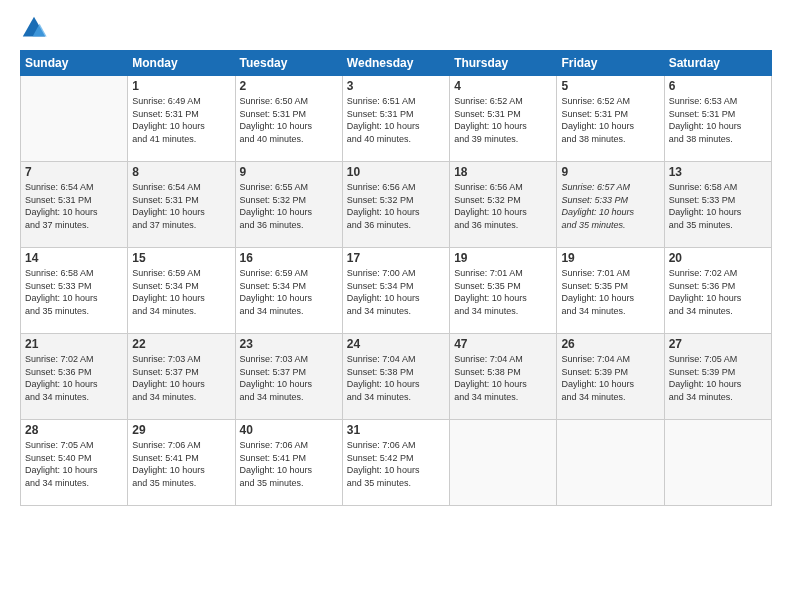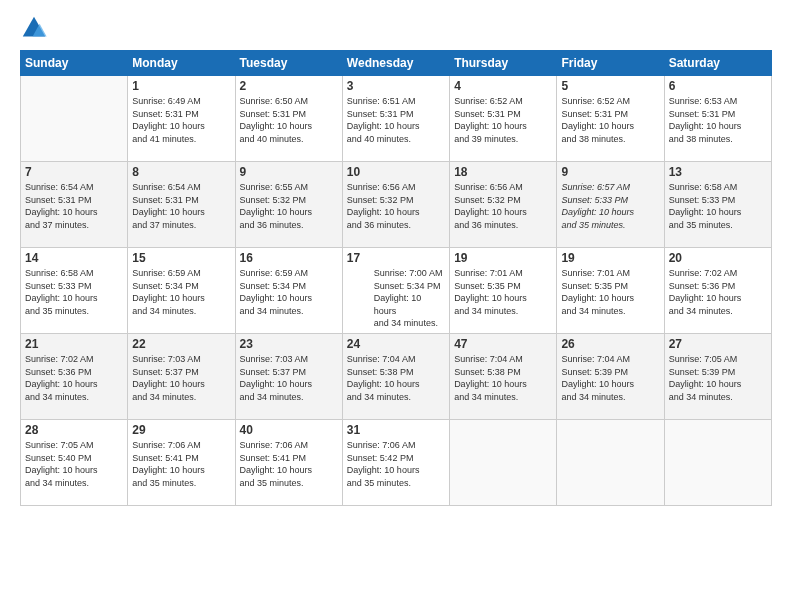--- a/index.html
+++ b/index.html
@@ -250,21 +250,21 @@
           </td>
           <td>
             <span class="day-num">16</span>
             <div class="cell-text" style="white-space: pre-line;">Sunrise: 6:59 AM
 Sunset: 5:34 PM
 Daylight: 10 hours
 and 34 minutes.</div>
           </td>
           <td>
             <span class="day-num">17</span>
-            <div class="cell-text" style="white-space: pre-line; margin-left: 27px;">Sunrise: 7:00 AM
+            <div class="cell-text" style="white-space: pre-line;">Sunrise: 7:00 AM
 Sunset: 5:34 PM
 Daylight: 10 hours
 and 34 minutes.</div>
           </td>
           <td>
             <span class="day-num">19</span>
             <div class="cell-text" style="white-space: pre-line;">Sunrise: 7:01 AM
 Sunset: 5:35 PM
 Daylight: 10 hours
 and 34 minutes.</div>

